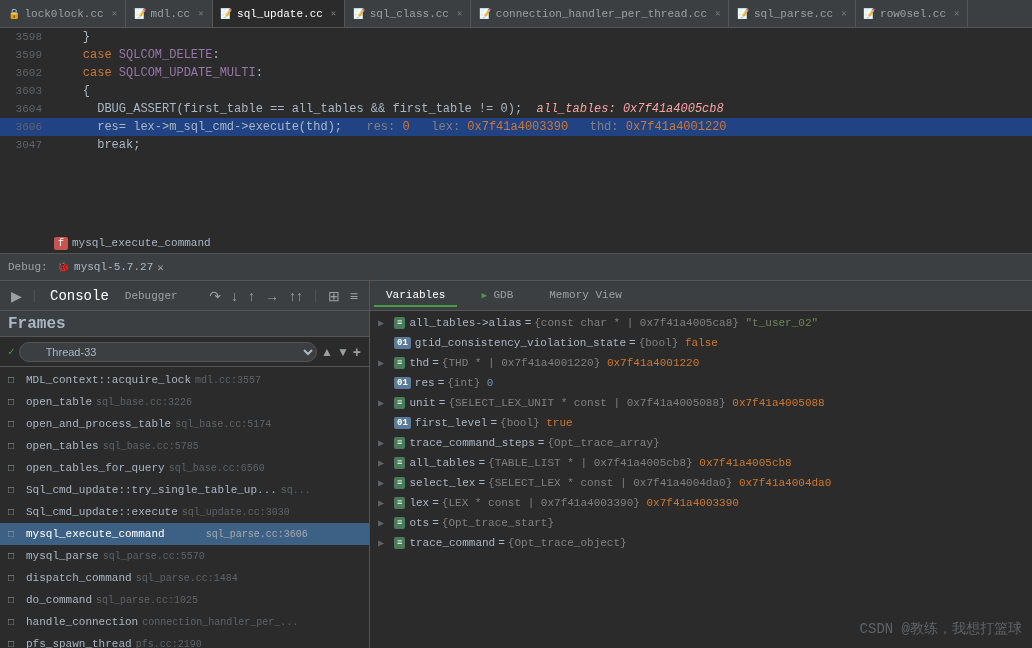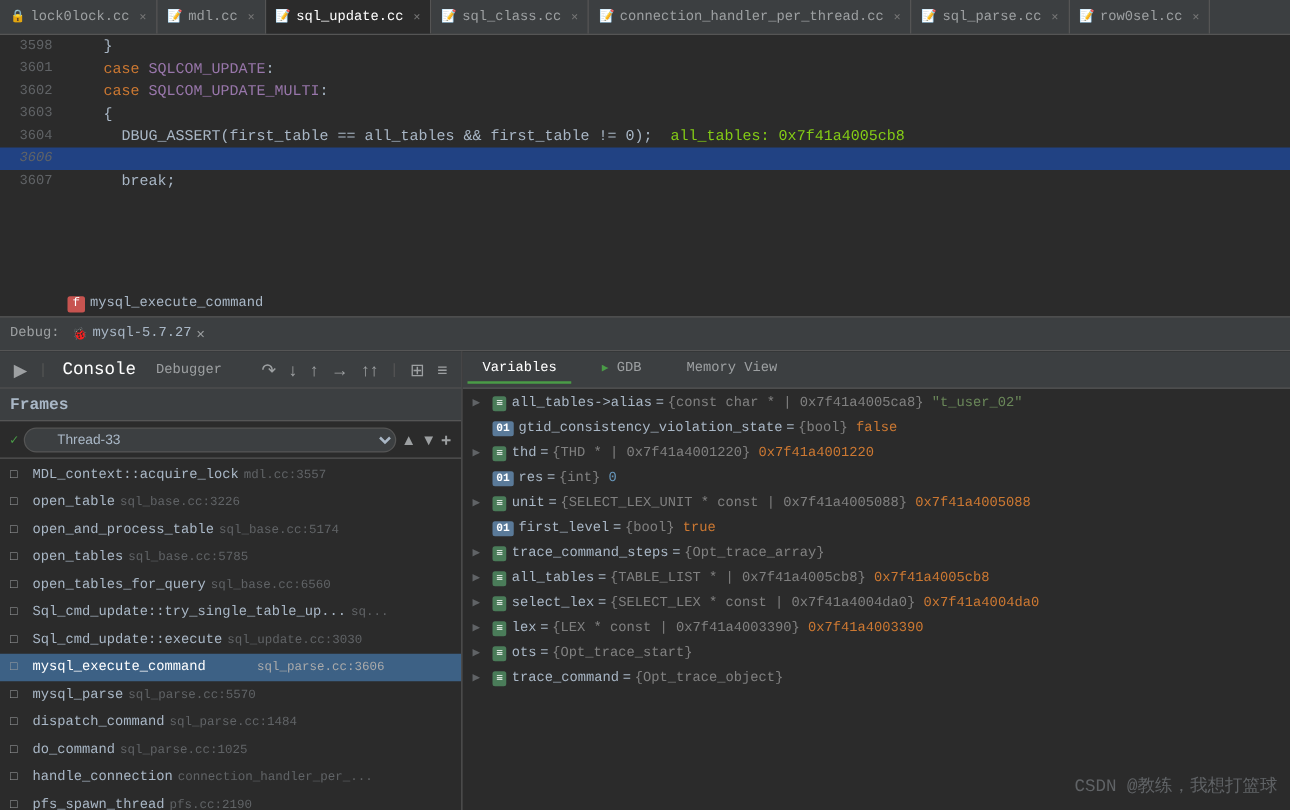--- a/index.html
+++ b/index.html
@@ -59,27 +59,26 @@
       user-select: none;
     }
     .line-content {
       flex: 1;
       white-space: pre;
       font-size: 12px;
       padding-left: 4px;
     }
     .line-highlighted {
       background: #214283;
-      font-style: italic;
     }
     .line-highlighted .line-content {
       color: #fff;
     }
     .kw { color: #cc7832; }
-    .comment { color: #84cc16; }
+    .comment { color: #fca5a5; font-style: italic; }
 
     
     .debug-inline { color: #808080; margin-left: 10px; }
     .debug-addr { color: #cc7832; }
 
     
     .call-tag {
       display: flex;
       align-items: center;
       height: 20px;
@@ -148,21 +147,21 @@
     .frames-panel {
       width: 370px;
       border-right: 1px solid #555;
       display: flex;
       flex-direction: column;
       flex-shrink: 0;
     }
     .frames-header {
       background: #3c3f41;
       padding: 4px 8px;
-      font-size: 13px;
+      font-size: 16px;
       font-weight: bold;
       color: #a9b7c6;
       border-bottom: 1px solid #555;
       height: 26px;
       display: flex;
       align-items: center;
     }
     .thread-selector {
       display: flex;
       align-items: center;
@@ -328,40 +327,41 @@
     </div>
   </div>
 
 <div class="editor-area">
   <div class="code-lines">
   <div class="code-line">
         <div class="line-num">3598</div>
         <div class="line-content"><span style="color:#a9b7c6;">    }</span></div>
       </div>
       <div class="code-line">
-        <div class="line-num">3601</div>
-        <div class="line-content"><span style="color:#a9b7c6;">    </span><span class="kw">case</span><span style="color:#9876aa;"> SQLCOM_UPDATE</span><span style="color:#a9b7c6;">:</span></div>
+        <div class="line-num">3599</div>
+        <div class="line-content"><span style="color:#a9b7c6;">    </span><span class="kw">case</span><span style="color:#9876aa;"> SQLCOM_DELETE</span><span style="color:#a9b7c6;">:</span></div>
       </div>
       <div class="code-line">
         <div class="line-num">3602</div>
         <div class="line-content"><span style="color:#a9b7c6;">    </span><span class="kw">case</span><span style="color:#9876aa;"> SQLCOM_UPDATE_MULTI</span><span style="color:#a9b7c6;">:</span></div>
       </div>
       <div class="code-line">
         <div class="line-num">3603</div>
         <div class="line-content"><span style="color:#a9b7c6;">    {</span></div>
       </div>
       <div class="code-line">
         <div class="line-num">3604</div>
         <div class="line-content"><span style="color:#a9b7c6;">      DBUG_ASSERT(first_table == all_tables &amp;&amp; first_table != 0);  </span><span class="comment">all_tables: 0x7f41a4005cb8</span></div>
       </div>
       <div class="code-line line-highlighted">
         <div class="line-num">3606</div>
+        <div class="line-content"><span style="color:#a9b7c6;">      res= lex-&gt;m_sql_cmd-&gt;execute(thd);  </span><span class="debug-inline">res: <span class="debug-addr">0</span>   lex: <span class="debug-addr">0x7f41a4003390</span>   thd: <span class="debug-addr">0x7f41a4001220</span></span></div>
       </div>
       <div class="code-line">
-        <div class="line-num">3607</div>
+        <div class="line-num">3047</div>
         <div class="line-content"><span style="color:#a9b7c6;">      break;</span></div>
       </div>
     </div>
   <div class="call-tag">
     <span class="call-tag-badge">f</span>
     <span class="call-tag-text">mysql_execute_command</span>
   </div>
 </div>
 
 <div class="debug-toolbar">

